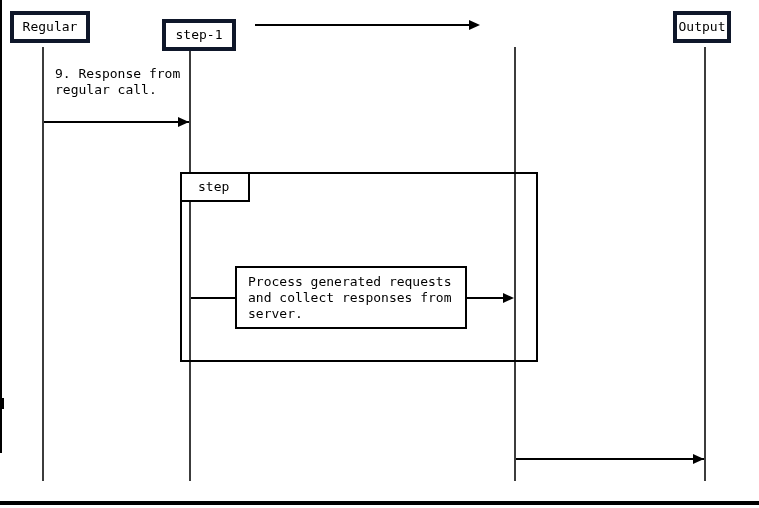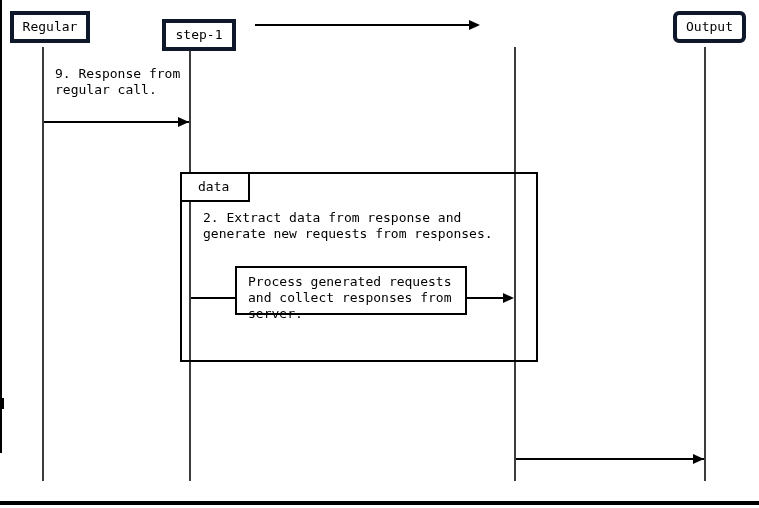--- a/index.html
+++ b/index.html
@@ -91,47 +91,45 @@
 <body>
 
 <div class="canvas">
 
   <div class="pbox" style="left:10px; top:11px; width:80px;">
     <span>Regular</span>
   </div>
   <div class="pbox" style="left:162px; top:11px; width:74px;margin-top:8px;">
     <span>step-1</span>
   </div>
-  <div class="pbox" style="left:673px; top:11px; width:73px;border-radius:6px;">
+  <div class="pbox" style="left:673px; top:11px; width:58px;">
     <span>Output</span>
   </div>
 
   <div class="hline" style="left:255px; top:24px; width:218px;"></div>
   <div class="arrowhead-right" style="left:469px; top:20px;"></div>
 
   <div class="lifeline" style="left:42px; top:47px; height:434px;"></div>
   <div class="lifeline" style="left:189px; top:47px; height:434px;"></div>
   <div class="lifeline" style="left:514px; top:47px; height:434px;"></div>
   <div class="lifeline" style="left:704px; top:47px; height:434px;"></div>
 
   <div class="msg-text" style="left:55px; top:66px; width:135px;">9. Response from
 regular call.</div>
   <div class="hline" style="left:44px; top:121px; width:145px;"></div>
   <div class="arrowhead-right" style="left:178px; top:117px;"></div>
 
   <div class="fragment" style="left:180px; top:172px; width:358px; height:190px;"></div>
   <div class="fragment-label" style="left:180px; top:172px; width:70px; height:30px; border-top:2px solid #000; border-left:2px solid #000; z-index:3;">
-    <span>data</span>
+    <span>step</span>
   </div>
 
-  <div class="msg-text" style="left:203px; top:210px; width:320px;">2. Extract data from response and
-generate new requests from responses.</div>
 
   <div class="hline" style="left:191px; top:297px; width:44px;"></div>
-  <div class="action-box" style="left:235px; top:266px; width:232px; height:49px;">Process generated requests
+  <div class="action-box" style="left:235px; top:266px; width:232px; height:63px;">Process generated requests
 and collect responses from
 server.</div>
   <div class="hline" style="left:467px; top:297px; width:37px;"></div>
   <div class="arrowhead-right" style="left:503px; top:293px;"></div>
 
   <div class="hline" style="left:516px; top:458px; width:188px;"></div>
   <div class="arrowhead-right" style="left:693px; top:454px;"></div>
 
   <div class="border-bar" style="left:0; top:0; width:2px; height:453px;"></div>
   <div class="border-bar" style="left:0; top:398px; width:4px; height:11px;"></div>

